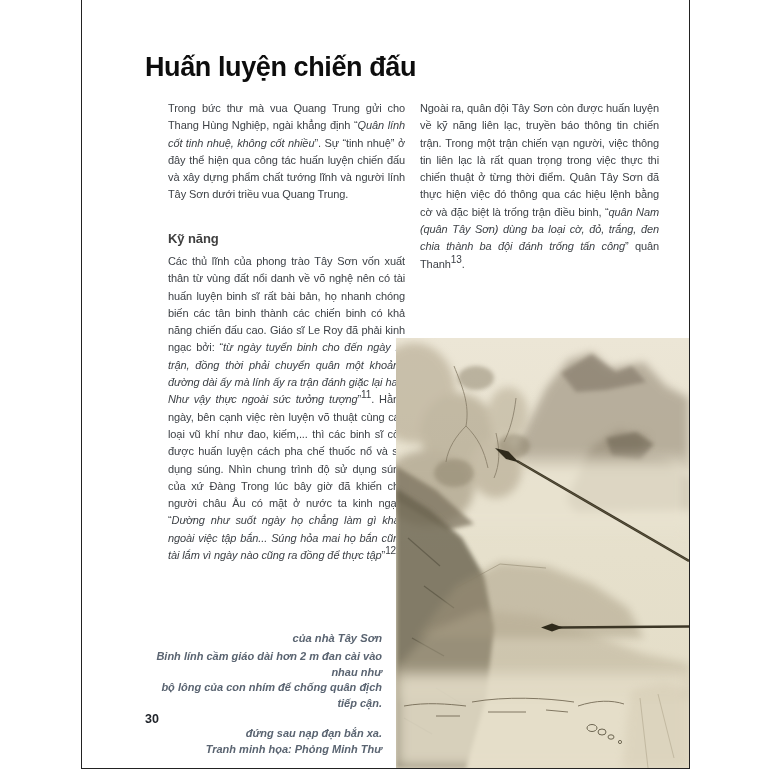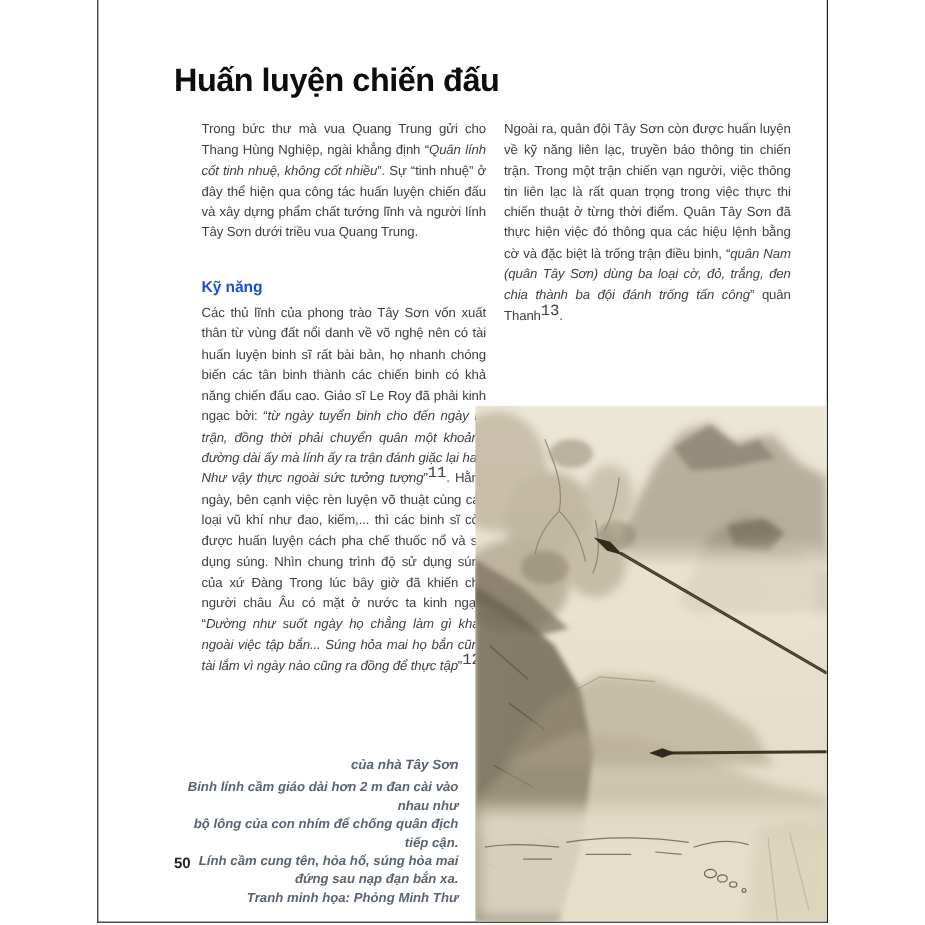--- a/index.html
+++ b/index.html
@@ -19,24 +19,24 @@
   }
   .col{position:absolute;top:100px;margin-left:23px;}
   .col-left{left:63px;width:237px;}
   .col-right{left:315px;width:239px;}
   .para{
     margin:0;font-size:11px;line-height:17.3px;text-align:justify;
     color:#3d4146;letter-spacing:-0.1px;
   }
   .p1-box{height:131px;overflow:hidden;}
   .subhead{
-    margin:0 0 7px 0;font-size:13px;font-weight:700;color:#1d4ed8;letter-spacing:-0.1px;
+    margin:0 0 7px 0;font-size:13px;font-weight:700;color:#404040;letter-spacing:-0.1px;
   }
   .para i{font-style:italic;}
-  sup.fn{font-size:13px;line-height:0;vertical-align:super;font-family:Liberation Mono, monospace;}
+  sup.fn{font-size:10px;line-height:0;vertical-align:super;}
   .caption{
     position:absolute;left:63px;top:616px;width:237px;text-align:right;
     font-style:italic;color:#5a6471;
   }
   .cap-bold{font-weight:700;font-size:11.2px;line-height:15.2px;}
   .cap-body{font-size:11px;line-height:15.4px;margin-top:3px;font-weight:bold;}
   .pagenum{
     position:absolute;left:63px;top:712px;
     font-size:12.5px;font-weight:700;color:#20242a;
   }
@@ -64,27 +64,27 @@
   </div>
 
   <div class="caption">
     <div class="cap-bold">
       <br>
       <span>của nhà Tây Sơn</span>
     </div>
     <div class="cap-body">
       <span>Binh lính cầm giáo dài hơn 2 m đan cài vào nhau như</span><br>
       <span>bộ lông của con nhím để chống quân địch tiếp cận.</span><br>
-      <span>Lính cầm cung tên, hỏa hổ, súng hỏa mai</span><br>
+      <br>
       <span>đứng sau nạp đạn bắn xa.</span><br>
       <span>Tranh minh họa: Phỏng Minh Thư</span>
     </div>
   </div>
 
-  <div class="pagenum">50</div>
+  <div class="pagenum">30</div>
 
   <div class="illustration">
     <svg width="293" height="430" viewBox="0 0 293 430" xmlns="http://www.w3.org/2000/svg">
       <defs>
         <linearGradient id="bg" x1="0" y1="0" x2="0" y2="1">
           <stop offset="0" stop-color="#ece6d6"></stop>
           <stop offset="0.5" stop-color="#e6e0cc"></stop>
           <stop offset="1" stop-color="#e3dcc6"></stop>
         </linearGradient>
         <filter id="b2" x="-30%" y="-30%" width="160%" height="160%">

